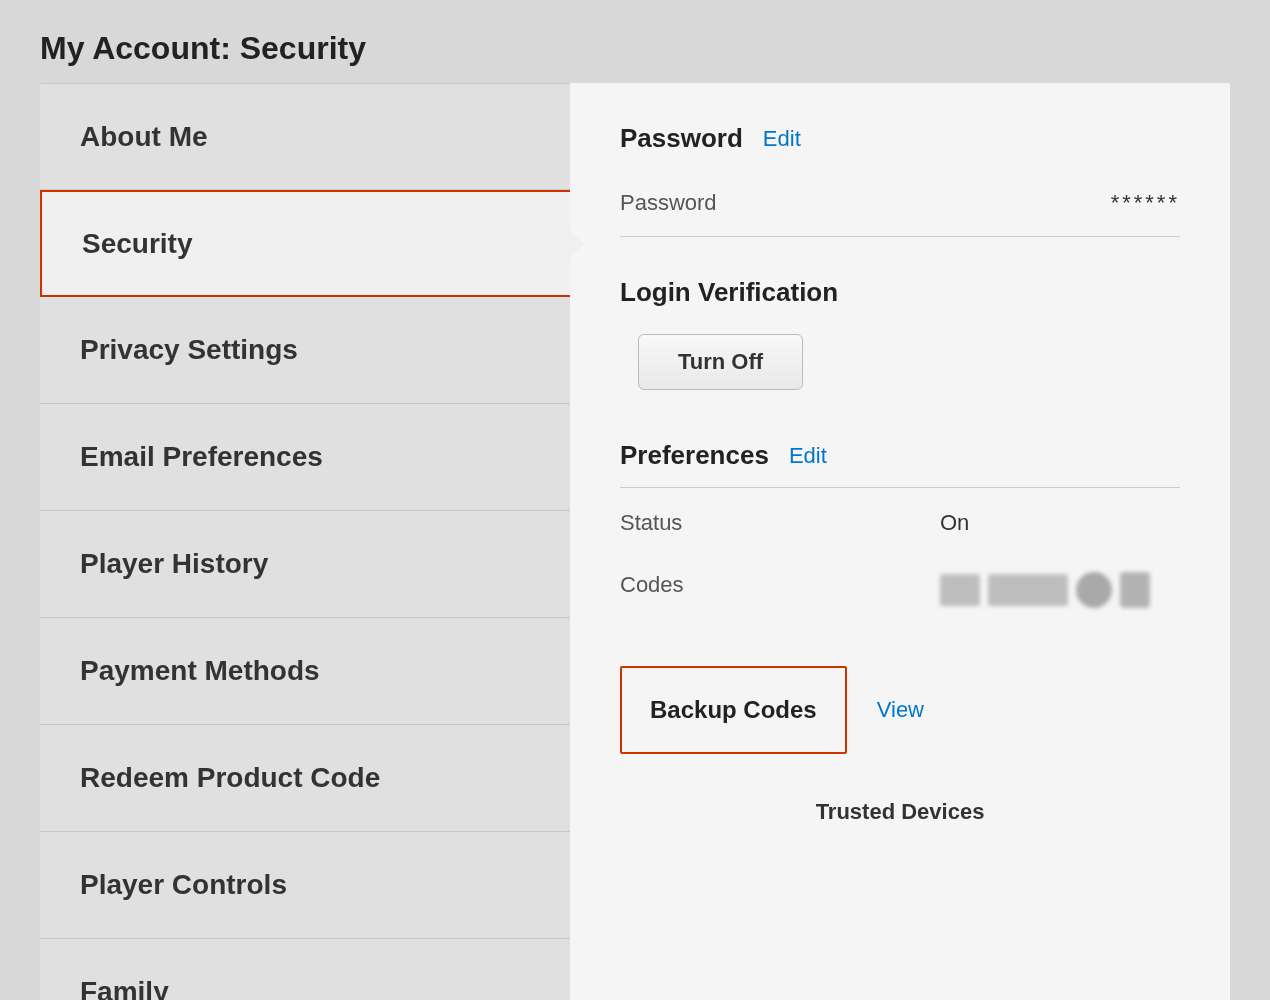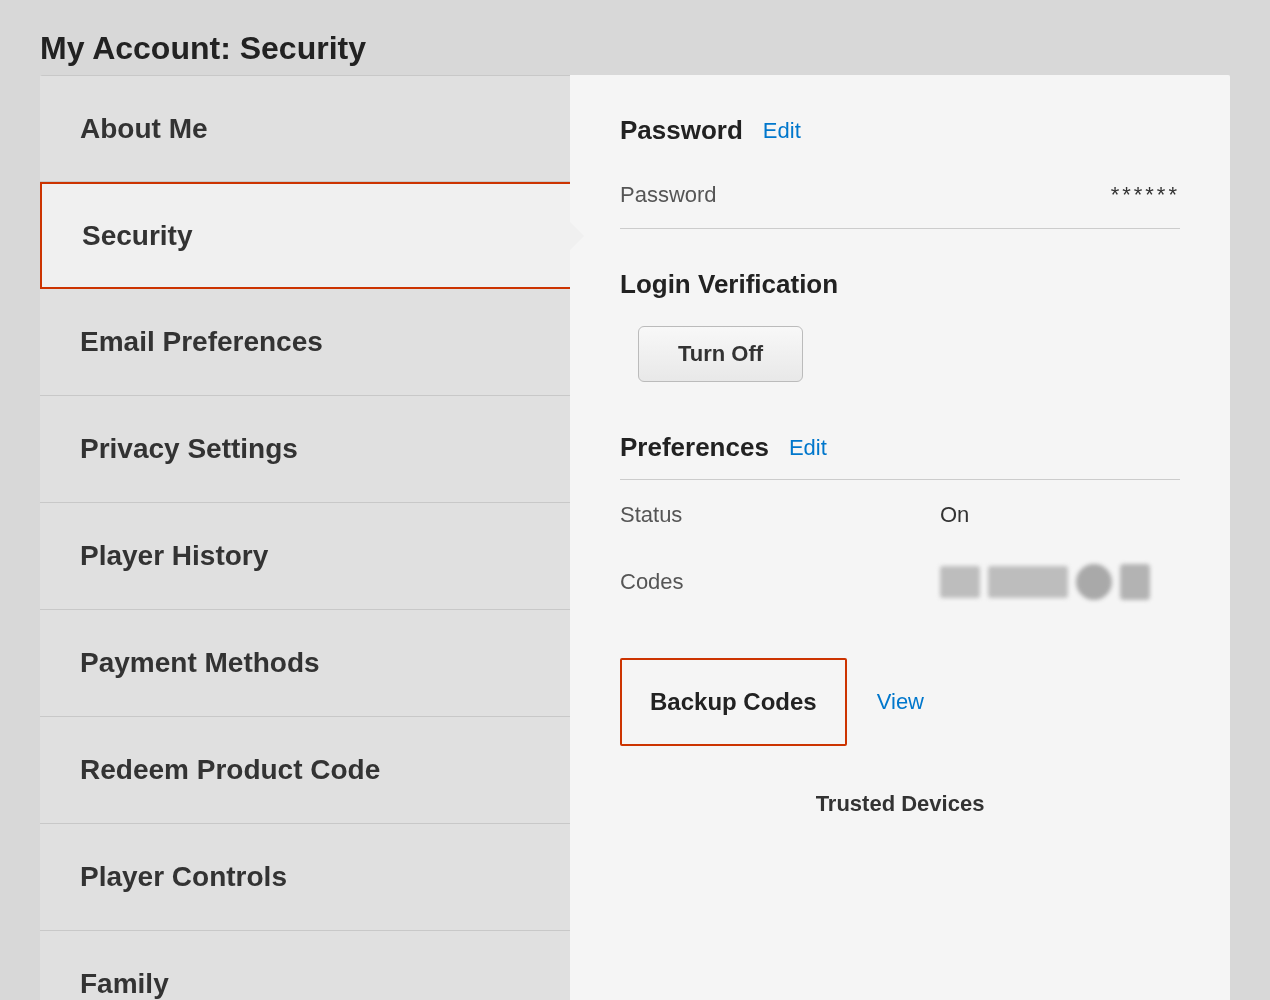--- a/index.html
+++ b/index.html
@@ -12,21 +12,21 @@
     }
 
     .page-wrapper {
       padding: 30px 40px;
     }
 
     .page-title {
       font-size: 32px;
       font-weight: 700;
       color: #222;
-      margin-bottom: 8px;
+      margin-bottom: 16px;
     }
 
     .layout {
       display: flex;
       background: #e8e8e8;
       border-radius: 2px;
       overflow: hidden;
       min-height: 860px;
     }
 
@@ -144,21 +144,20 @@
       color: #333;
       cursor: pointer;
       margin-top: 10px;
       margin-bottom: 10px;
       margin-left: 18px;
     }
 
     
     .pref-row {
       display: flex;
-      align-items: center;
       padding: 18px 0;
     }
 
     .pref-label {
       font-size: 22px;
       color: #555;
       font-weight: 500;
       width: 140px;
     }
 
@@ -227,24 +226,24 @@
 
     <nav class="sidebar">
 
     <div class="sidebar-item">
           <span class="sidebar-item-label">About Me</span>
         </div>
         <div class="sidebar-item active">
           <span class="sidebar-item-label">Security</span>
         </div>
         <div class="sidebar-item">
+          <span class="sidebar-item-label">Privacy Settings</span>
+        </div>
+        <div class="sidebar-item">
           <span class="sidebar-item-label">Email Preferences</span>
-        </div>
-        <div class="sidebar-item">
-          <span class="sidebar-item-label">Privacy Settings</span>
         </div>
         <div class="sidebar-item">
           <span class="sidebar-item-label">Player History</span>
         </div>
         <div class="sidebar-item">
           <span class="sidebar-item-label">Payment Methods</span>
         </div>
         <div class="sidebar-item">
           <span class="sidebar-item-label">Redeem Product Code</span>
         </div>

